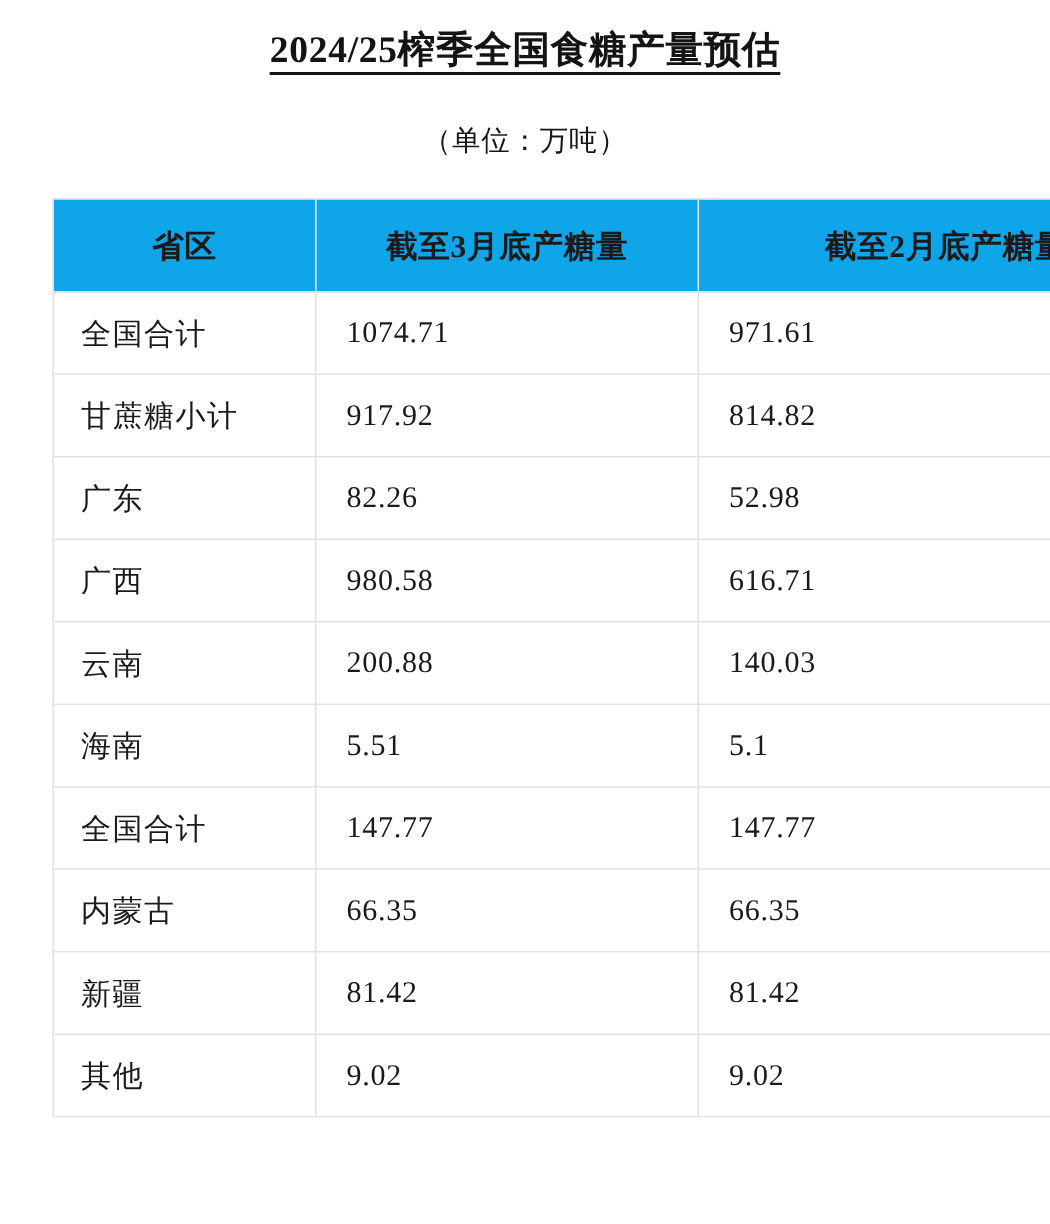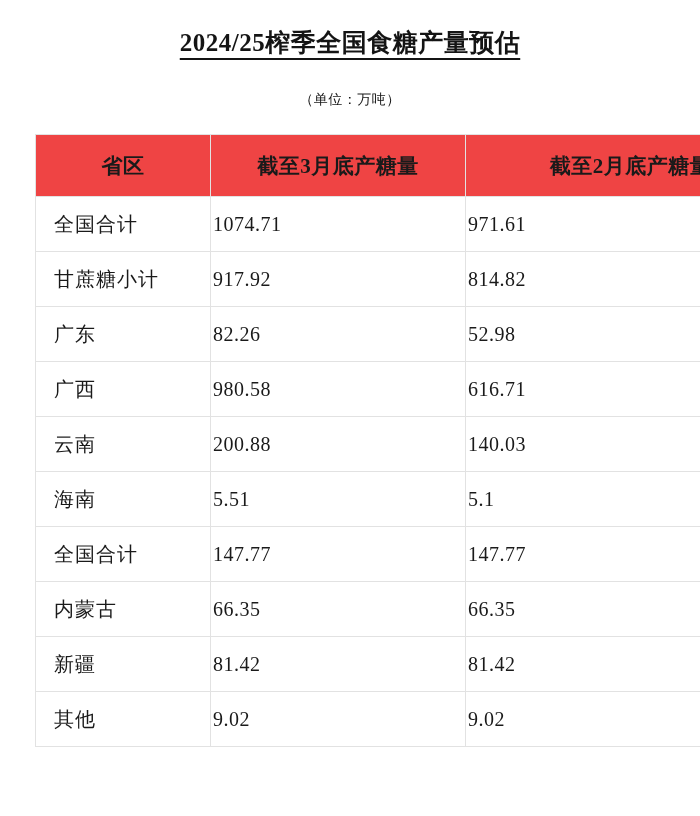--- a/index.html
+++ b/index.html
@@ -19,28 +19,28 @@
     width: 700px;
     height: 816px;
     box-sizing: border-box;
   }
   .title {
     text-align: center;
     font-size: 25px;
     font-weight: bold;
     letter-spacing: 0.5px;
     color: #141414;
-    padding-top: 26px;
+    padding-top: 16px;
     text-decoration: underline;
     text-underline-offset: 7px;
     text-decoration-thickness: 2px;
   }
   .subtitle {
     text-align: center;
-    font-size: 14px;
+    font-size: 19px;
     color: #161616;
     margin-top: 32px;
     letter-spacing: 0.5px;
   }
   .table-wrap {
     margin-top: 25px;
     padding: 0 35px 0 35px;
     box-sizing: border-box;
     overflow: hidden;
   }
@@ -54,38 +54,38 @@
   table.data-table col.c1 { width: 255px; }
   table.data-table col.c2 { width: 330px; }
   table.data-table th,
   table.data-table td {
     border: 1px solid #e2e2e2;
     height: 55px;
     box-sizing: border-box;
     color: #1a1a1a;
   }
   table.data-table thead th {
-    background: #ef4444;
+    background: #0ea5e9;
     font-weight: bold;
     font-size: 21px;
     text-align: center;
     letter-spacing: 0.5px;
     height: 62px;
   }
   table.data-table thead th.left-head {
     text-align: center;
   }
   table.data-table tbody td.region {
     padding-left: 18px;
     text-align: left;
     letter-spacing: 1px;
     margin-top: 46px;
   }
   table.data-table tbody td.value {
-    padding-left: 2px;
+    padding-left: 20px;
     text-align: left;
     letter-spacing: 0.5px;
   }
   table.data-table tbody tr:nth-child(odd) td {
     background: #ffffff;
   }
   table.data-table tbody tr:nth-child(even) td {
     background: #ffffff;
   }
 </style>

